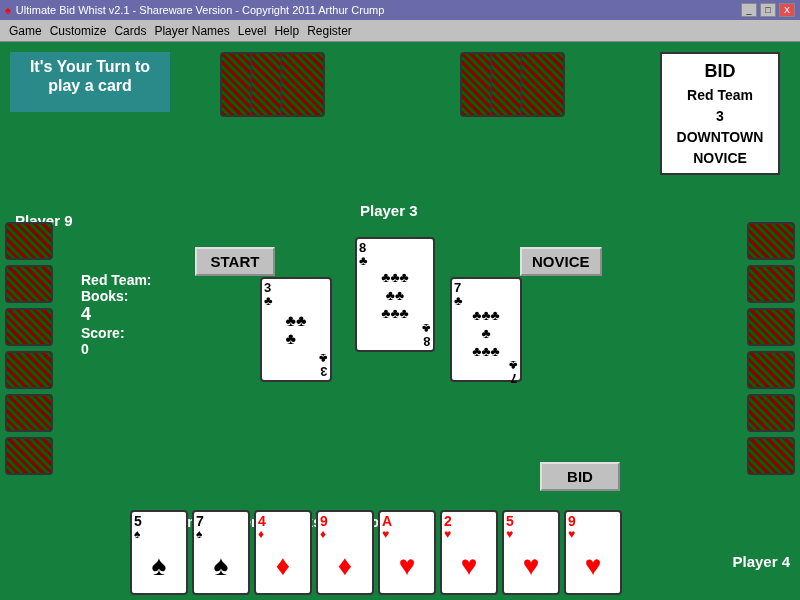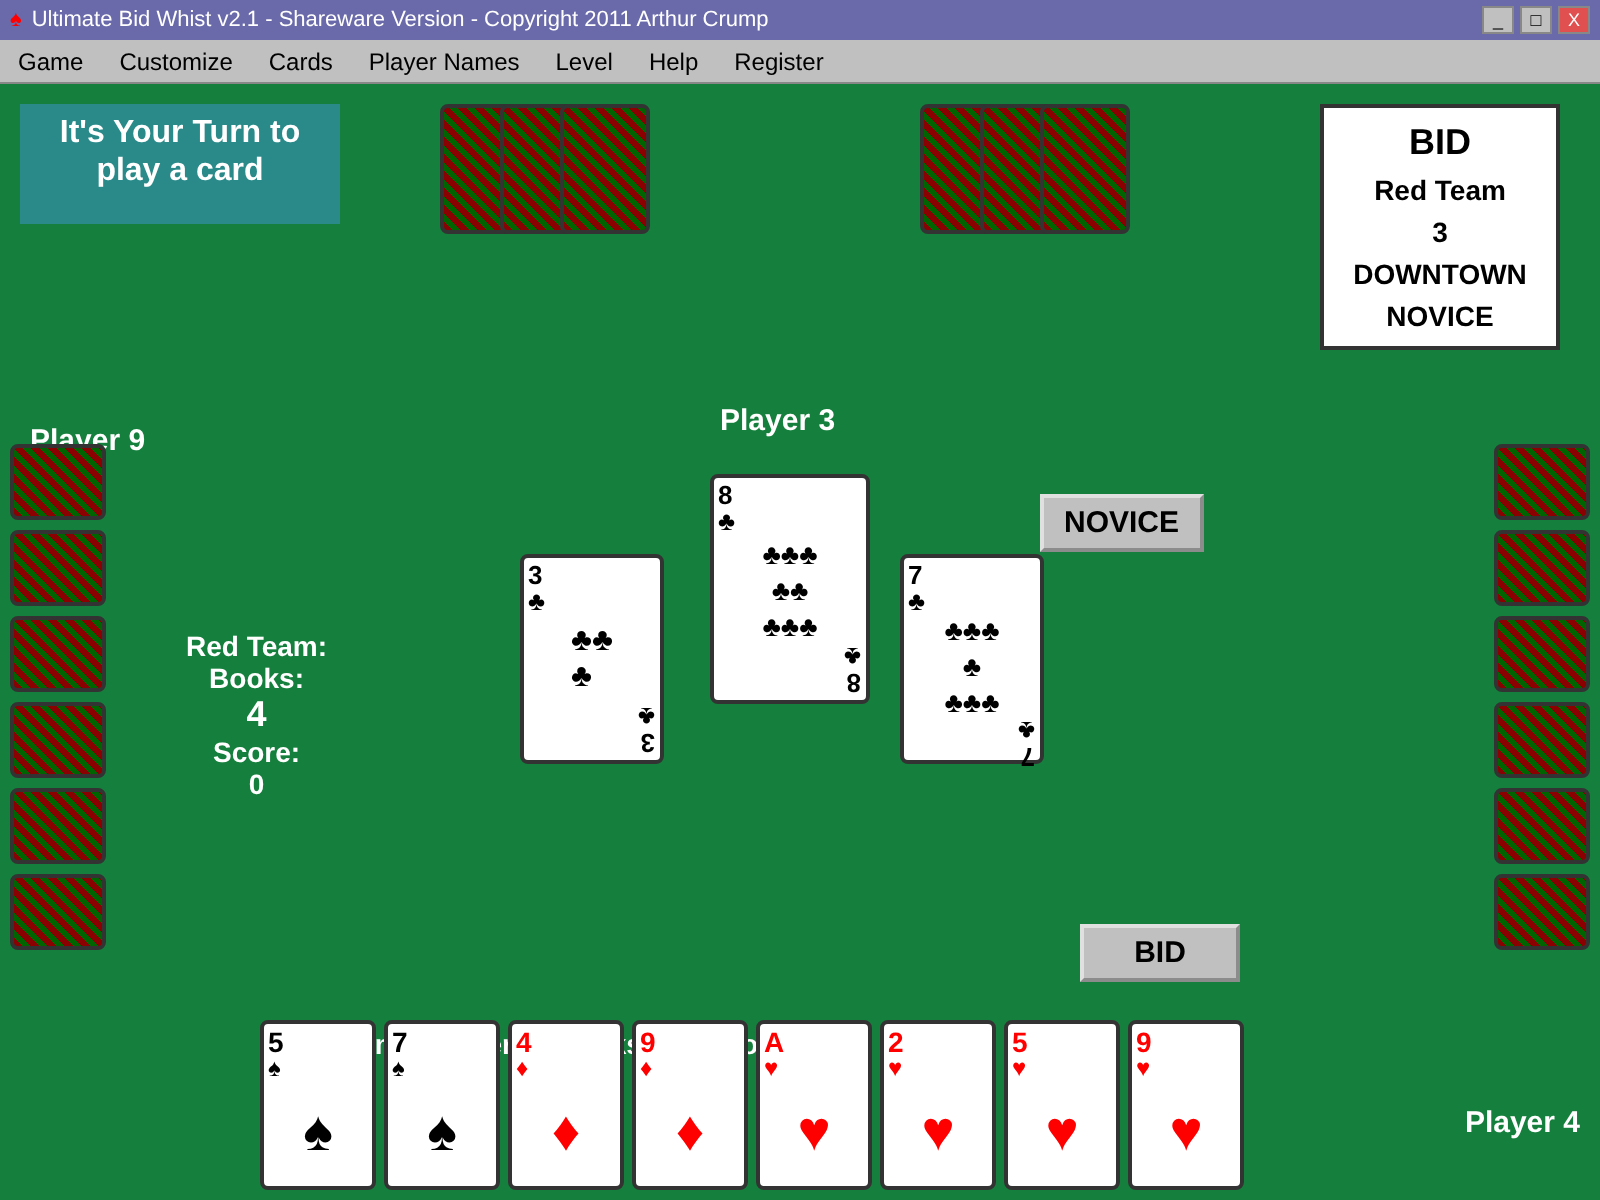--- a/index.html
+++ b/index.html
@@ -41,21 +41,21 @@
     }
     .title-btn.close { background: #e05050; color: white; }
 
     
     #menu-bar {
       background: #c0c0c0;
       height: 22px;
       display: flex;
       align-items: center;
       padding: 0 5px;
-      gap: 10px;
+      gap: 0;
       font-size: 12px;
       border-bottom: 1px solid #888;
     }
     .menu-item {
       cursor: pointer;
       padding: 1px 4px;
     }
 
     
     #game-area {
@@ -165,26 +165,25 @@
     }
     #right-cards .card-back {
       width: 48px;
       height: 38px;
     }
 
     
     #red-team-info {
       position: absolute;
       top: 230px;
-      left: 93px;
+      left: 81px;
       color: white;
       font-size: 14px;
       font-weight: bold;
-      text-align: center;
-      margin-top: 43px;
+      text-align: left;
     }
 
     
     .play-card {
       background: white;
       border: 2px solid #333;
       border-radius: 4px;
       position: absolute;
       display: flex;
       flex-direction: column;
@@ -403,20 +402,21 @@
   <div class="play-card black" id="card-7clubs">
     <div class="rank-suit-tl">7<br>♣</div>
     <div class="card-center" style="font-size:14px; flex-direction:column; gap:2px;">
       <div>♣♣♣</div>
       <div>♣</div>
       <div>♣♣♣</div>
     </div>
     <div class="rank-suit-br">7<br>♣</div>
   </div>
 
+  <button class="game-btn" id="start-btn">START</button>
 
   <button class="game-btn" id="novice-btn">NOVICE</button>
 
 
   <button class="game-btn" id="bid-btn">BID</button>
 
   <div id="bottom-info">
     <span>Blue Team:</span>
     <span>Player 1</span>
     <span>Books:</span>

